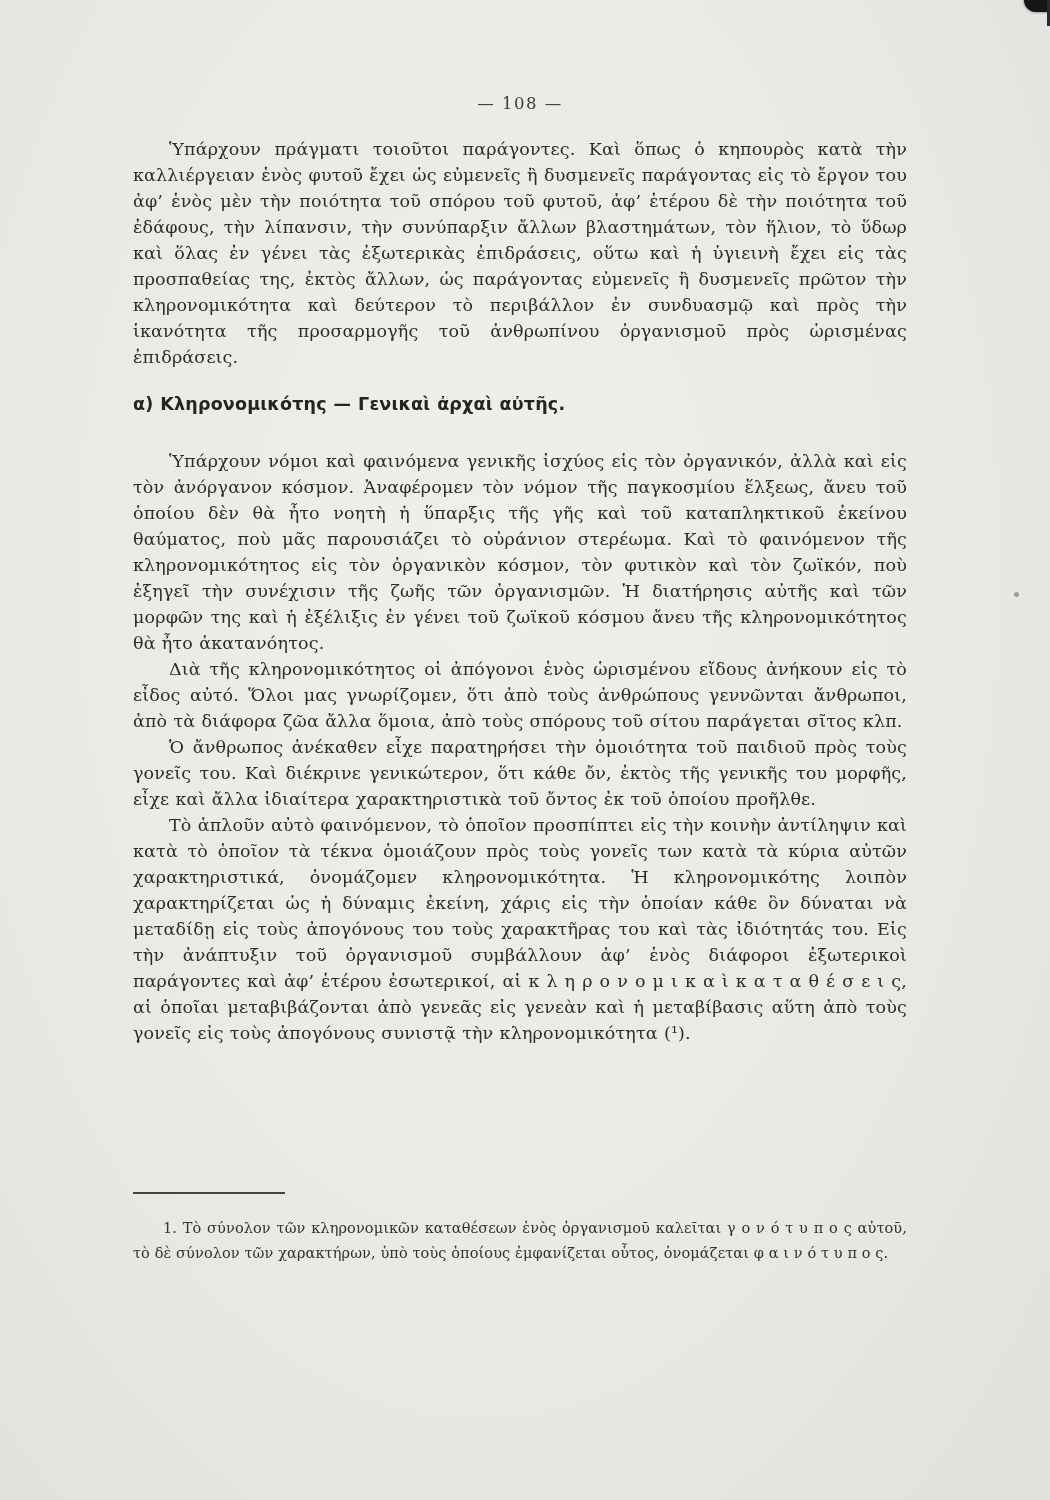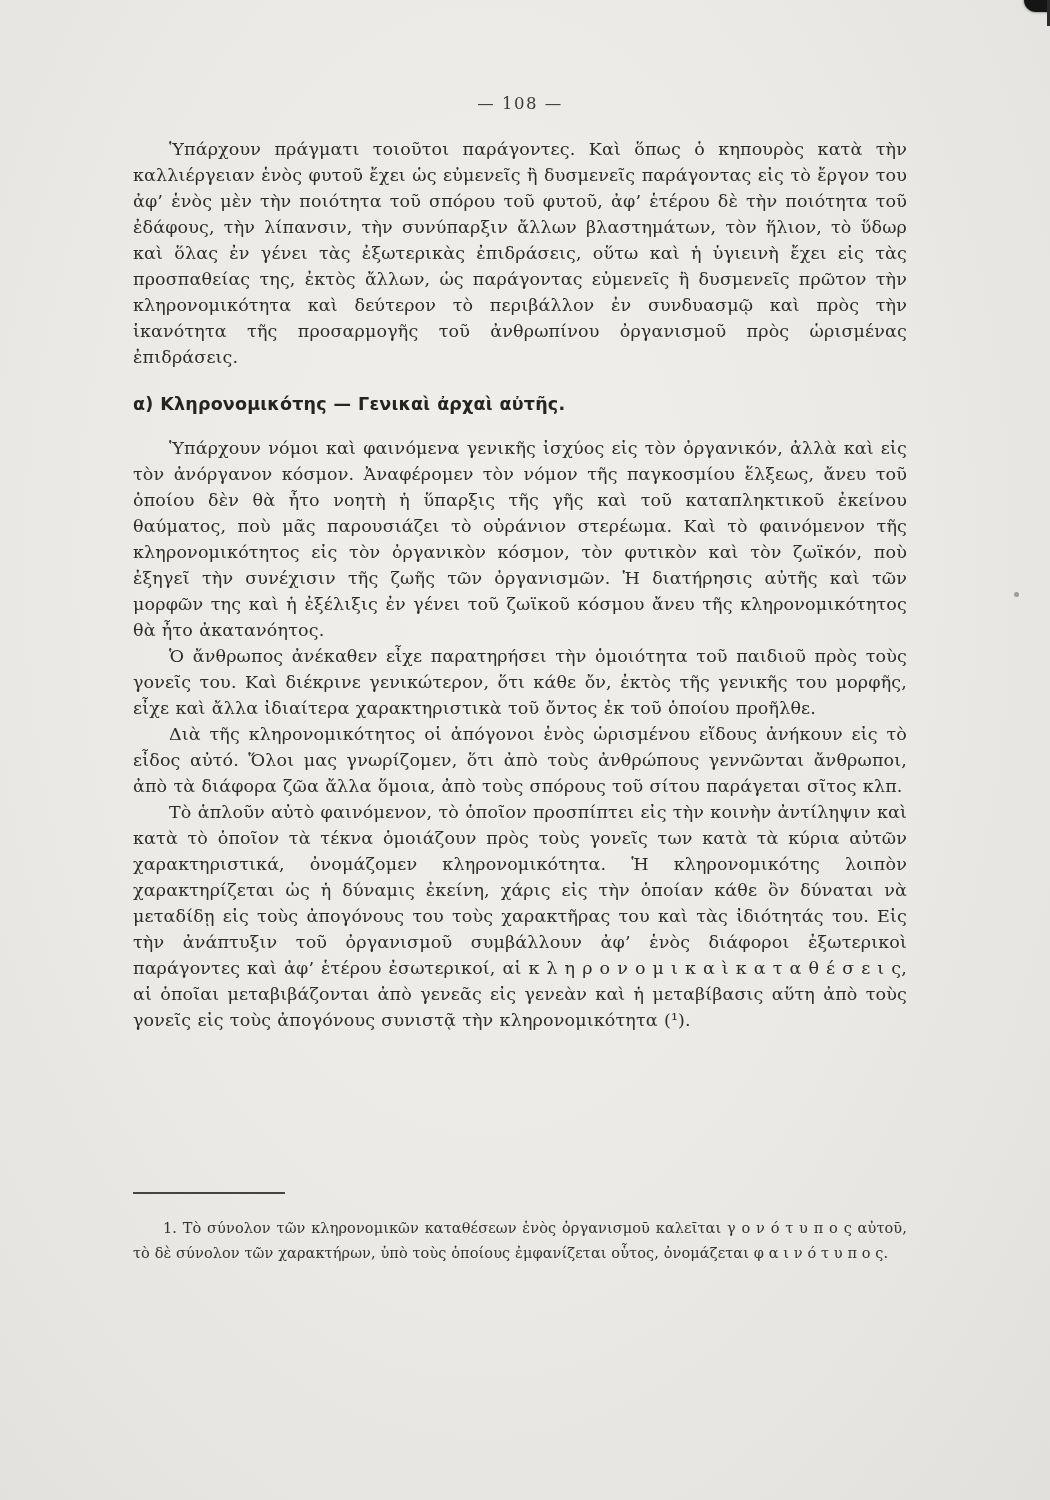--- a/index.html
+++ b/index.html
@@ -77,21 +77,21 @@
   .par { text-indent: 36px; }
   .par.continuation { text-indent: 0; }
 
   .section-heading {
     font-family: "DejaVu Sans", sans-serif;
     font-weight: bold;
     font-size: 17.5px;
     line-height: 24px;
     text-align: left;
     text-indent: 0;
-    margin: 22px 0 19px 0;
+    margin: 22px 0 32px 0;
     letter-spacing: 0.2px;
     color: #262420;
   }
 
   .footnote-block {
     position: absolute;
     left: 133px;
     top: 1192px;
     width: 774px;
   }
@@ -124,23 +124,23 @@
   <div class="text-block">
 
 
     <p class="par">Ὑπάρχουν πράγματι τοιοῦτοι παράγοντες. Καὶ ὅπως ὁ κηπουρὸς κατὰ τὴν καλλιέργειαν ἑνὸς φυτοῦ ἔχει ὡς εὐμενεῖς ἢ δυσμενεῖς παράγοντας εἰς τὸ ἔργον του ἀφ’ ἑνὸς μὲν τὴν ποιότητα τοῦ σπόρου τοῦ φυτοῦ, ἀφ’ ἑτέρου δὲ τὴν ποιότητα τοῦ ἐδάφους, τὴν λίπανσιν, τὴν συνύπαρξιν ἄλλων βλαστημάτων, τὸν ἥλιον, τὸ ὕδωρ καὶ ὅλας ἐν γένει τὰς ἐξωτερικὰς ἐπιδράσεις, οὕτω καὶ ἡ ὑγιεινὴ ἔχει εἰς τὰς προσπαθείας της, ἐκτὸς ἄλλων, ὡς παράγοντας εὐμενεῖς ἢ δυσμενεῖς πρῶτον τὴν κληρονομικότητα καὶ δεύτερον τὸ περιβάλλον ἐν συνδυασμῷ καὶ πρὸς τὴν ἱκανότητα τῆς προσαρμογῆς τοῦ ἀνθρωπίνου ὀργανισμοῦ πρὸς ὡρισμένας ἐπιδράσεις.</p>
 
 
     <h2 class="section-heading">α) Κληρονομικότης — Γενικαὶ ἀρχαὶ αὐτῆς.</h2>
 
     <p class="par">Ὑπάρχουν νόμοι καὶ φαινόμενα γενικῆς ἰσχύος εἰς τὸν ὀργανικόν, ἀλλὰ καὶ εἰς τὸν ἀνόργανον κόσμον. Ἀναφέρομεν τὸν νόμον τῆς παγκοσμίου ἕλξεως, ἄνευ τοῦ ὁποίου δὲν θὰ ἦτο νοητὴ ἡ ὕπαρξις τῆς γῆς καὶ τοῦ καταπληκτικοῦ ἐκείνου θαύματος, ποὺ μᾶς παρουσιάζει τὸ οὐράνιον στερέωμα. Καὶ τὸ φαινόμενον τῆς κληρονομικότητος εἰς τὸν ὀργανικὸν κόσμον, τὸν φυτικὸν καὶ τὸν ζωϊκόν, ποὺ ἐξηγεῖ τὴν συνέχισιν τῆς ζωῆς τῶν ὀργανισμῶν. Ἡ διατήρησις αὐτῆς καὶ τῶν μορφῶν της καὶ ἡ ἐξέλιξις ἐν γένει τοῦ ζωϊκοῦ κόσμου ἄνευ τῆς κληρονομικότητος θὰ ἦτο ἀκατανόητος.</p>
 
+    <p class="par">Διὰ τῆς κληρονομικότητος οἱ ἀπόγονοι ἑνὸς ὡρισμένου εἴδους ἀνήκουν εἰς τὸ εἶδος αὐτό. Ὅλοι μας γνωρίζομεν, ὅτι ἀπὸ τοὺς ἀνθρώπους γεννῶνται ἄνθρωποι, ἀπὸ τὰ διάφορα ζῶα ἄλλα ὅμοια, ἀπὸ τοὺς σπόρους τοῦ σίτου παράγεται σῖτος κλπ.</p>
+
     <p class="par">Ὁ ἄνθρωπος ἀνέκαθεν εἶχε παρατηρήσει τὴν ὁμοιότητα τοῦ παιδιοῦ πρὸς τοὺς γονεῖς του. Καὶ διέκρινε γενικώτερον, ὅτι κάθε ὄν, ἐκτὸς τῆς γενικῆς του μορφῆς, εἶχε καὶ ἄλλα ἰδιαίτερα χαρακτηριστικὰ τοῦ ὄντος ἐκ τοῦ ὁποίου προῆλθε.</p>
-
-    <p class="par">Διὰ τῆς κληρονομικότητος οἱ ἀπόγονοι ἑνὸς ὡρισμένου εἴδους ἀνήκουν εἰς τὸ εἶδος αὐτό. Ὅλοι μας γνωρίζομεν, ὅτι ἀπὸ τοὺς ἀνθρώπους γεννῶνται ἄνθρωποι, ἀπὸ τὰ διάφορα ζῶα ἄλλα ὅμοια, ἀπὸ τοὺς σπόρους τοῦ σίτου παράγεται σῖτος κλπ.</p>
 
     <p class="par">Τὸ ἁπλοῦν αὐτὸ φαινόμενον, τὸ ὁποῖον προσπίπτει εἰς τὴν κοινὴν ἀντίληψιν καὶ κατὰ τὸ ὁποῖον τὰ τέκνα ὁμοιάζουν πρὸς τοὺς γονεῖς των κατὰ τὰ κύρια αὐτῶν χαρακτηριστικά, ὀνομάζομεν κληρονομικότητα. Ἡ κληρονομικότης λοιπὸν χαρακτηρίζεται ὡς ἡ δύναμις ἐκείνη, χάρις εἰς τὴν ὁποίαν κάθε ὂν δύναται νὰ μεταδίδῃ εἰς τοὺς ἀπογόνους του τοὺς χαρακτῆρας του καὶ τὰς ἰδιότητάς του. Εἰς τὴν ἀνάπτυξιν τοῦ ὀργανισμοῦ συμβάλλουν ἀφ’ ἑνὸς διάφοροι ἐξωτερικοὶ παράγοντες καὶ ἀφ’ ἑτέρου ἐσωτερικοί, αἱ κ&nbsp;λ&nbsp;η&nbsp;ρ&nbsp;ο&nbsp;ν&nbsp;ο&nbsp;μ&nbsp;ι&nbsp;κ&nbsp;α&nbsp;ὶ κ&nbsp;α&nbsp;τ&nbsp;α&nbsp;θ&nbsp;έ&nbsp;σ&nbsp;ε&nbsp;ι&nbsp;ς, αἱ ὁποῖαι μεταβιβάζονται ἀπὸ γενεᾶς εἰς γενεὰν καὶ ἡ μεταβίβασις αὕτη ἀπὸ τοὺς γονεῖς εἰς τοὺς ἀπογόνους συνιστᾷ τὴν κληρονομικότητα (¹).</p>
 
   </div>
 
   <div class="footnote-block">
     <div class="footnote-rule"></div>
     <p class="footnote-text">1. Τὸ σύνολον τῶν κληρονομικῶν καταθέσεων ἑνὸς ὀργανισμοῦ καλεῖται γ&nbsp;ο&nbsp;ν&nbsp;ό&nbsp;τ&nbsp;υ&nbsp;π&nbsp;ο&nbsp;ς αὐτοῦ, τὸ δὲ σύνολον τῶν χαρακτήρων, ὑπὸ τοὺς ὁποίους ἐμφανίζεται οὗτος, ὀνομάζεται φ&nbsp;α&nbsp;ι&nbsp;ν&nbsp;ό&nbsp;τ&nbsp;υ&nbsp;π&nbsp;ο&nbsp;ς.</p>
   </div>
 

